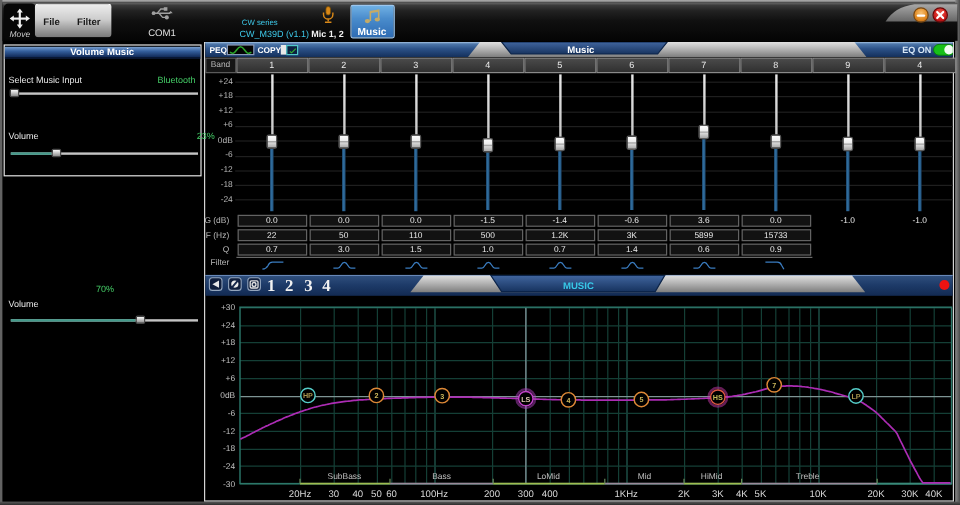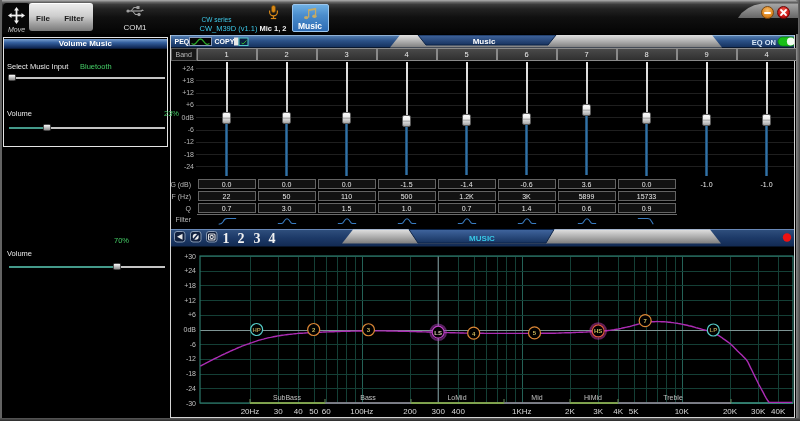--- a/index.html
+++ b/index.html
@@ -87,30 +87,30 @@
         <line x1="9" y1="4" x2="4" y2="9"></line>
       </g>
 </svg>
 <div class="abs" style="left:170px;top:34.5px;width:625px;height:383px;border:1px solid #d4d4d4;box-sizing:border-box;background:#000"></div>
 <div class="abs" style="left:2.5px;top:37px;width:165.5px;height:110px;border:1px solid #e4e4e4;box-sizing:border-box;background:#000">
 <div style="height:9.5px;background:linear-gradient(#7aa0d0 0%,#35609e 40%,#0d2450 100%);border-bottom:1px solid #0a1a38">
         <div class="t8b" style="color:#fff;text-align:center;margin-top:0.5px">Volume Music</div>
       </div>
 </div>
 <div class="abs t75" style="left:7px;top:62px;color:#e8e8e8">Select Music Input</div>
-<div class="abs t75" style="left:80px;top:62px;width:83px;color:#44cc66">Bluetooth</div>
+<div class="abs t75" style="left:80px;top:62px;width:83px;text-align:right;color:#44cc66">Bluetooth</div>
 <div class="abs" style="left:8.5px;top:76.5px;width:156px;height:2px;background:#c4c4c4"></div>
     <div class="abs" style="left:8px;top:74.0px;width:7.5px;height:7px;background:linear-gradient(#fafafa,#8e8e8e);border:1px solid #4a4a4a;border-radius:1.5px;box-sizing:border-box"></div>
 <div class="abs t75" style="left:7px;top:109px;color:#e8e8e8">Volume</div>
 <div class="abs t75" style="left:96px;top:109px;width:83px;text-align:right;color:#44cc66">23%</div>
 <div class="abs" style="left:8.5px;top:126.5px;width:156px;height:2px;background:#c4c4c4"></div>
     <div class="abs" style="left:8.5px;top:126.5px;width:34px;height:2px;background:#44998a"></div>
     <div class="abs" style="left:43px;top:124.0px;width:7.5px;height:7px;background:linear-gradient(#fafafa,#8e8e8e);border:1px solid #4a4a4a;border-radius:1.5px;box-sizing:border-box"></div>
 <div class="abs t75" style="left:7px;top:249px;color:#e8e8e8">Volume</div>
-<div class="abs t75" style="left:80px;top:236px;width:83px;text-align:center;color:#44cc66">70%</div>
+<div class="abs t75" style="left:80px;top:236px;width:83px;text-align:left;color:#44cc66">70%</div>
 <div class="abs" style="left:8.5px;top:265.5px;width:156px;height:2px;background:#c4c4c4"></div>
     <div class="abs" style="left:8.5px;top:265.5px;width:104px;height:2px;background:#44998a"></div>
     <div class="abs" style="left:113px;top:263.0px;width:7.5px;height:7px;background:linear-gradient(#fafafa,#8e8e8e);border:1px solid #4a4a4a;border-radius:1.5px;box-sizing:border-box"></div>
 <svg class="abs" style="left:171px;top:35px" width="623" height="12.5" viewBox="0 0 623 12.5">
 <defs>
 <linearGradient id="hb" x1="0" y1="0" x2="0" y2="1">
           <stop offset="0" stop-color="#5b86b8"></stop>
           <stop offset="0.45" stop-color="#2c5288"></stop>
           <stop offset="1" stop-color="#14305c"></stop>
         </linearGradient>

